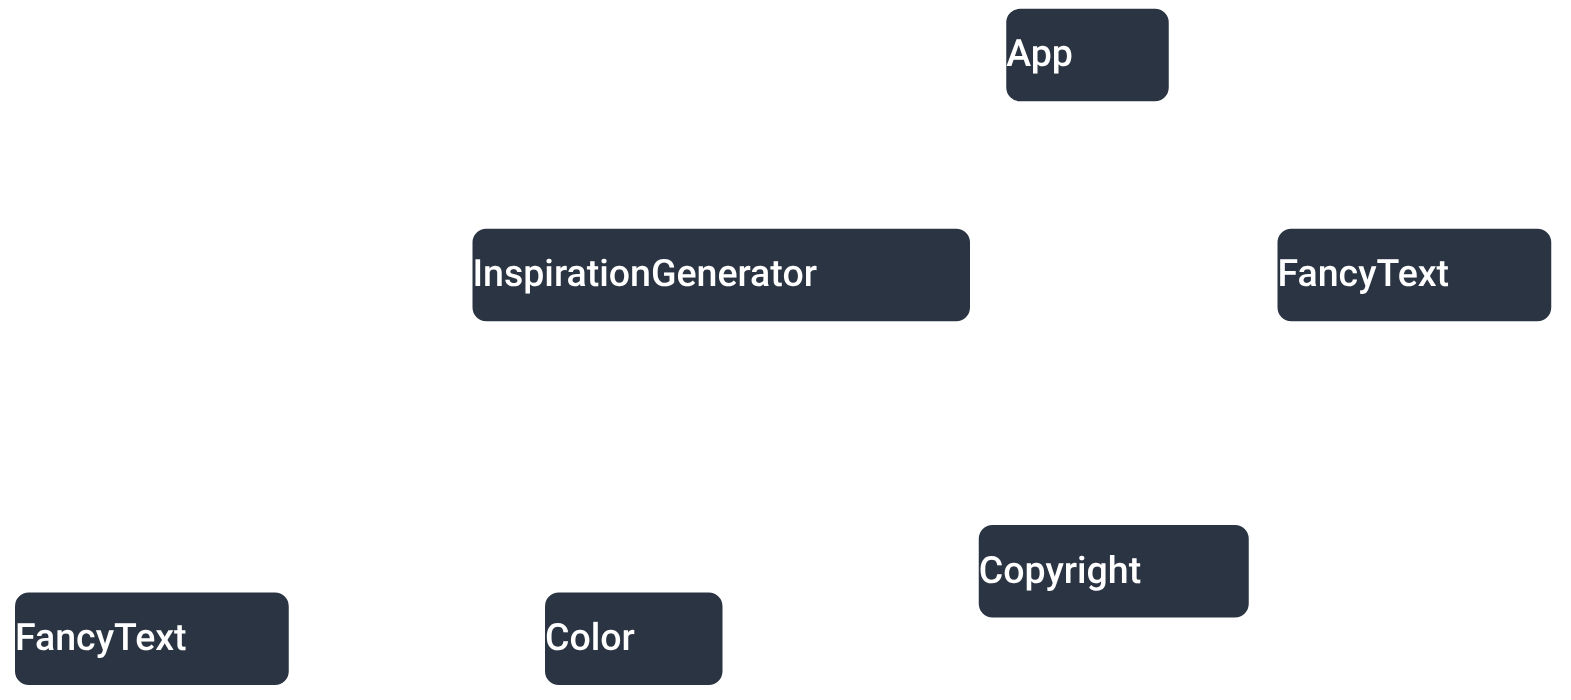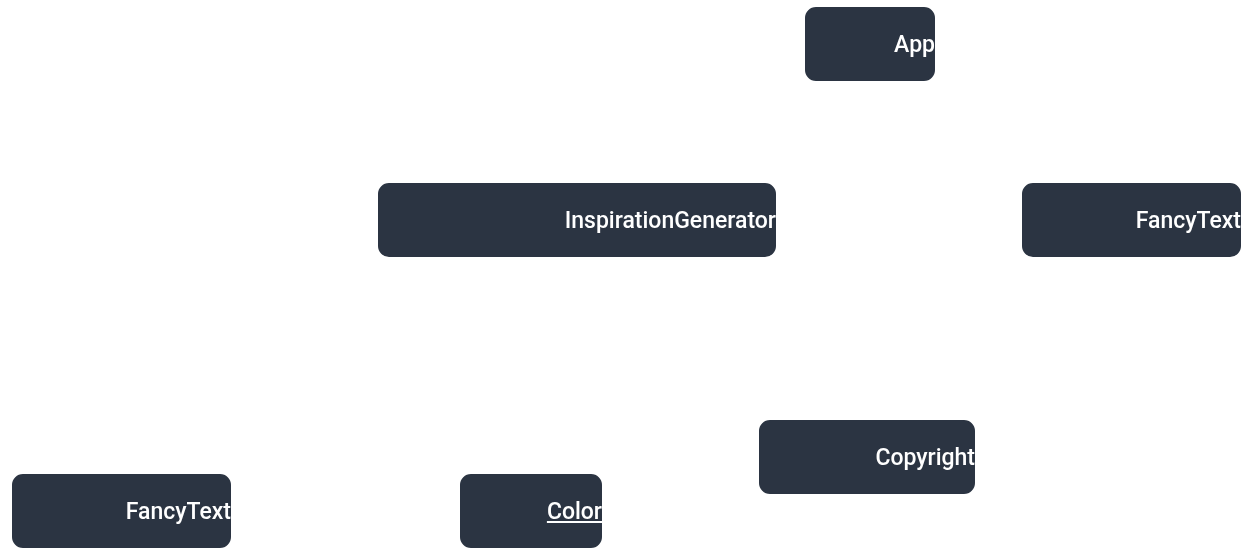--- a/index.html
+++ b/index.html
@@ -23,22 +23,22 @@
   }
   .node {
     position: absolute;
     background: #2b3442;
     color: #ffffff;
     border: 3px solid #ffffff;
     border-radius: 14px;
     box-sizing: border-box;
     display: flex;
     align-items: center;
-    justify-content: flex-end;
-    font-size: 23px;
+    justify-content: flex-start;
+    font-size: 30px;
     font-weight: 500;
     line-height: 1;
   }
   .edge-label {
     position: absolute;
     color: #ffffff;
     font-size: 24px;
     font-weight: 500;
     white-space: nowrap;
   }
@@ -70,25 +70,25 @@
   </div>
 
   <div class="node" style="left:1019px; top:180px; width:225px; height:80px;">
     <span>FancyText</span>
   </div>
 
   <div class="node" style="left:9px; top:471px; width:225px; height:80px;">
     <span>FancyText</span>
   </div>
 
-  <div class="node" style="left:457px; top:471px; width:148px; height:80px;text-decoration:underline;">
+  <div class="node" style="left:433px; top:471px; width:148px; height:80px;">
     <span>Color</span>
   </div>
 
-  <div class="node" style="left:756px; top:417px; width:222px; height:80px;">
+  <div class="node" style="left:780px; top:417px; width:222px; height:80px;">
     <span>Copyright</span>
   </div>
 
   <div class="edge-label" style="left:672px; top:110px;">renders</div>
   <div class="edge-label" style="left:970px; top:110px;">renders</div>
   <div class="edge-label" style="left:770px; top:332px;">renders</div>
   <div class="edge-label" style="left:195px; top:336px;">renders?</div>
   <div class="edge-label" style="left:402px; top:336px;">renders?</div>
 
 </div>

